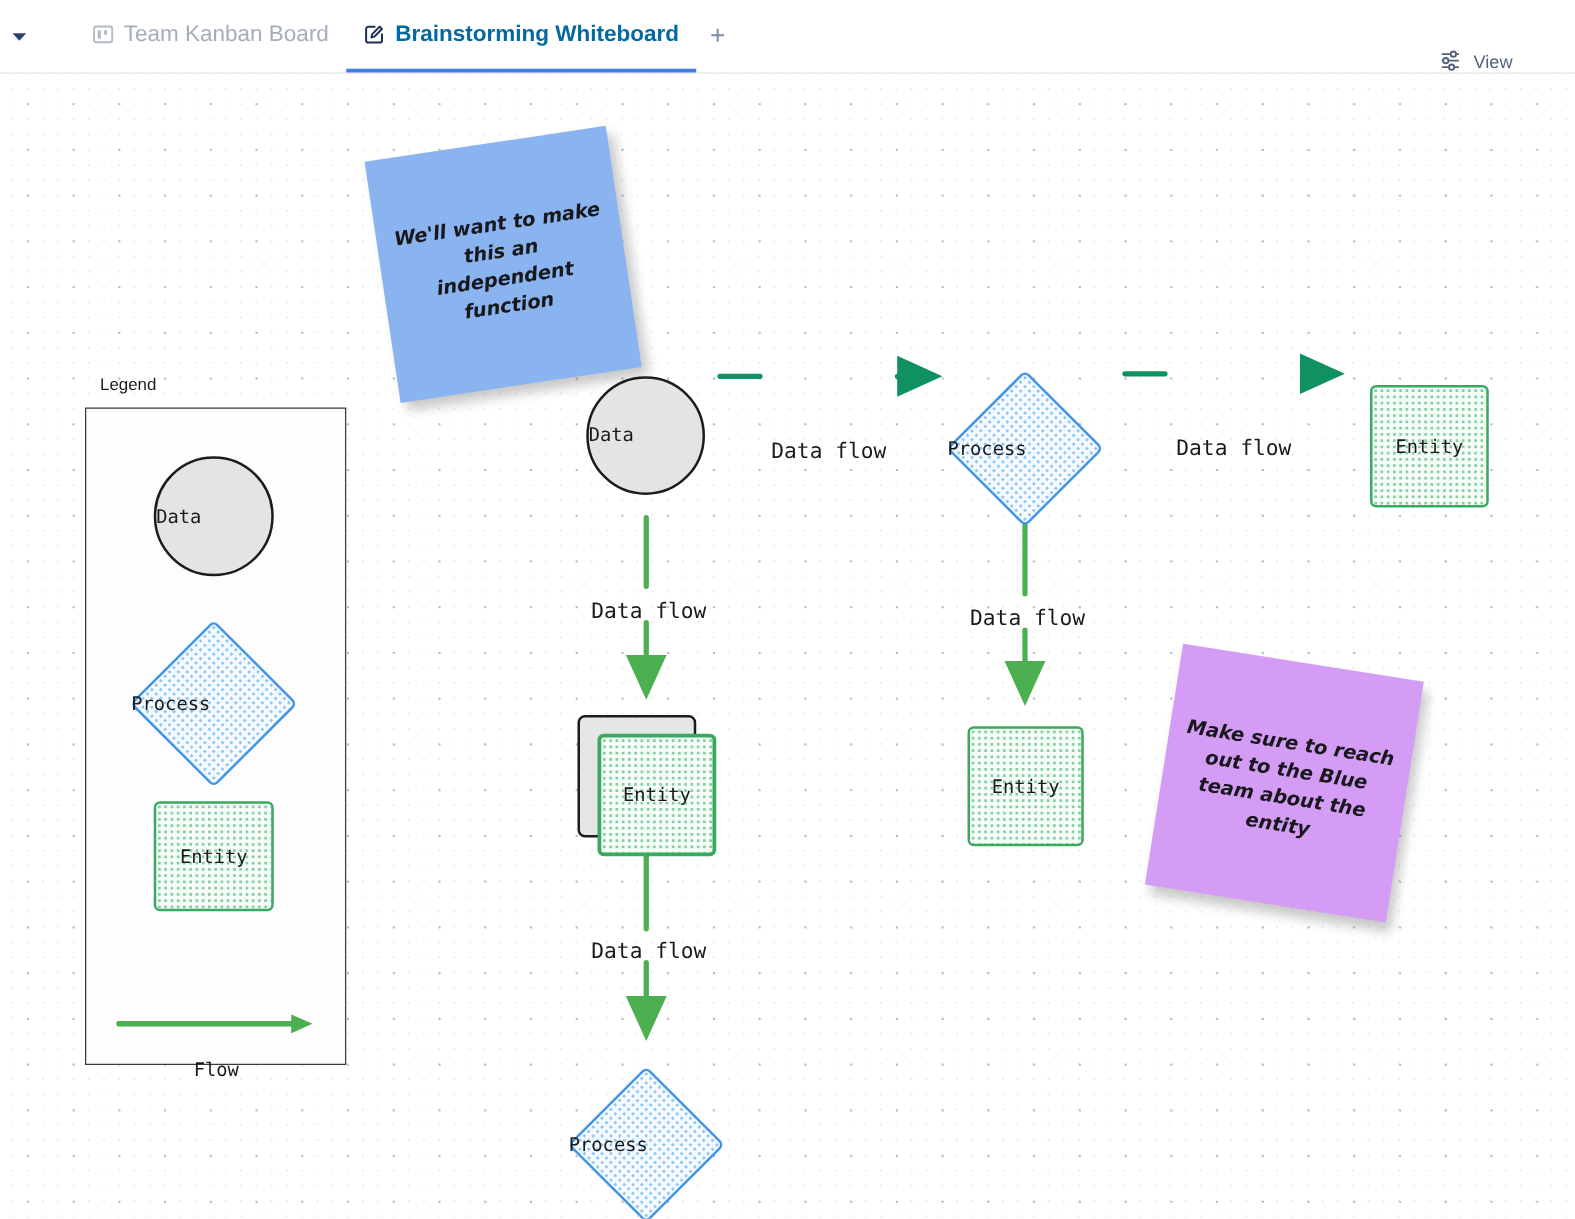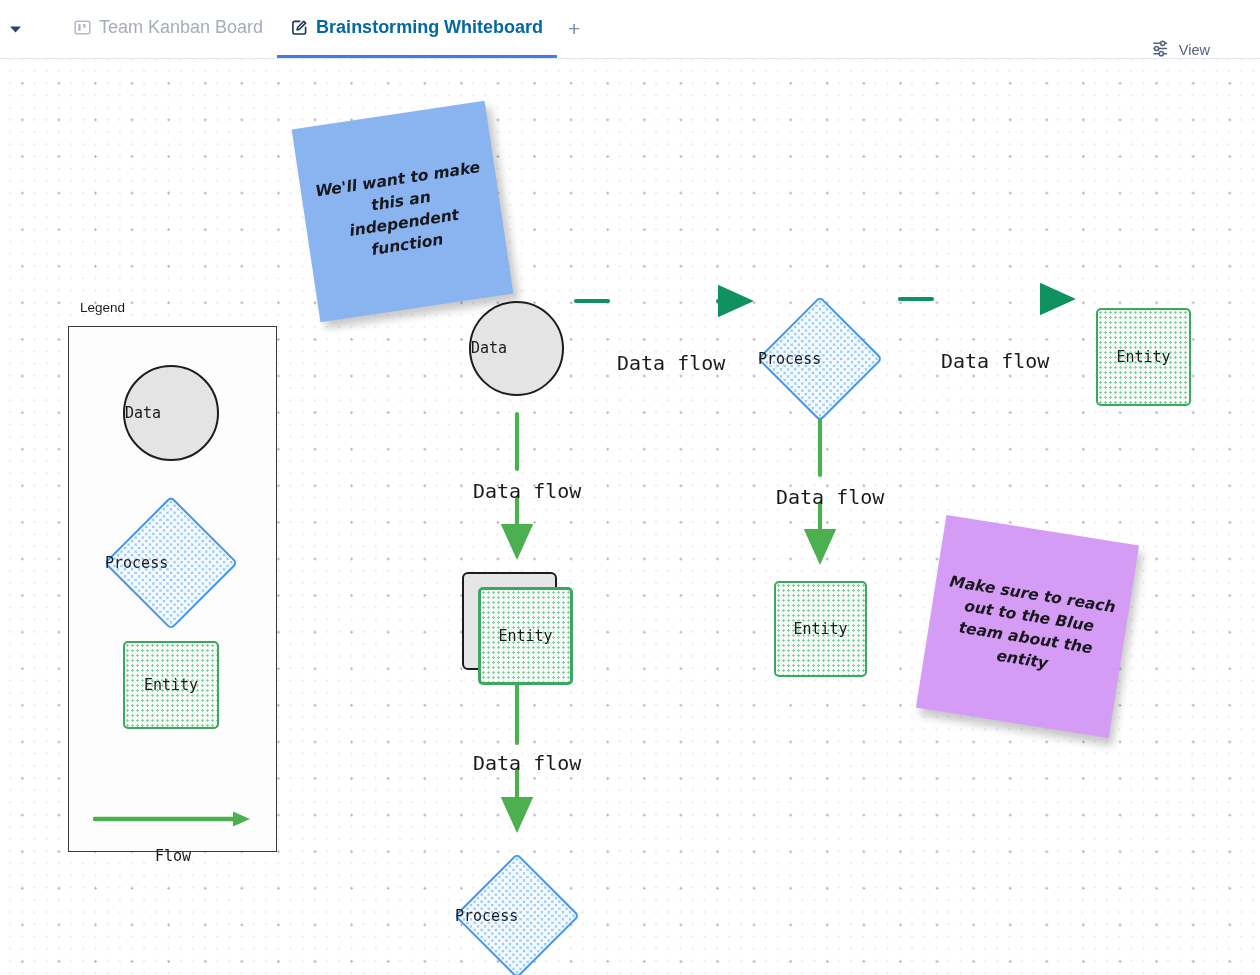--- a/index.html
+++ b/index.html
@@ -121,21 +121,21 @@
   
   #ghost-rect {
     position: absolute;
     background: #e6e6e6;
     border: 2.2px solid #1c1c1c;
     border-radius: 6px;
   }
   .arrow-label {
     position: absolute;
     font-family: "DejaVu Sans Mono", "Liberation Mono", monospace;
-    font-size: 20px; color: #1a1a1a;
+    font-size: 17px; color: #1a1a1a;
     white-space: nowrap;
   }
 
   
   .sticky {
     position: absolute;
     display: flex; align-items: center; justify-content: center;
     box-shadow: 5px 7px 9px rgba(0,0,0,0.22);
   }
   .sticky-text {

